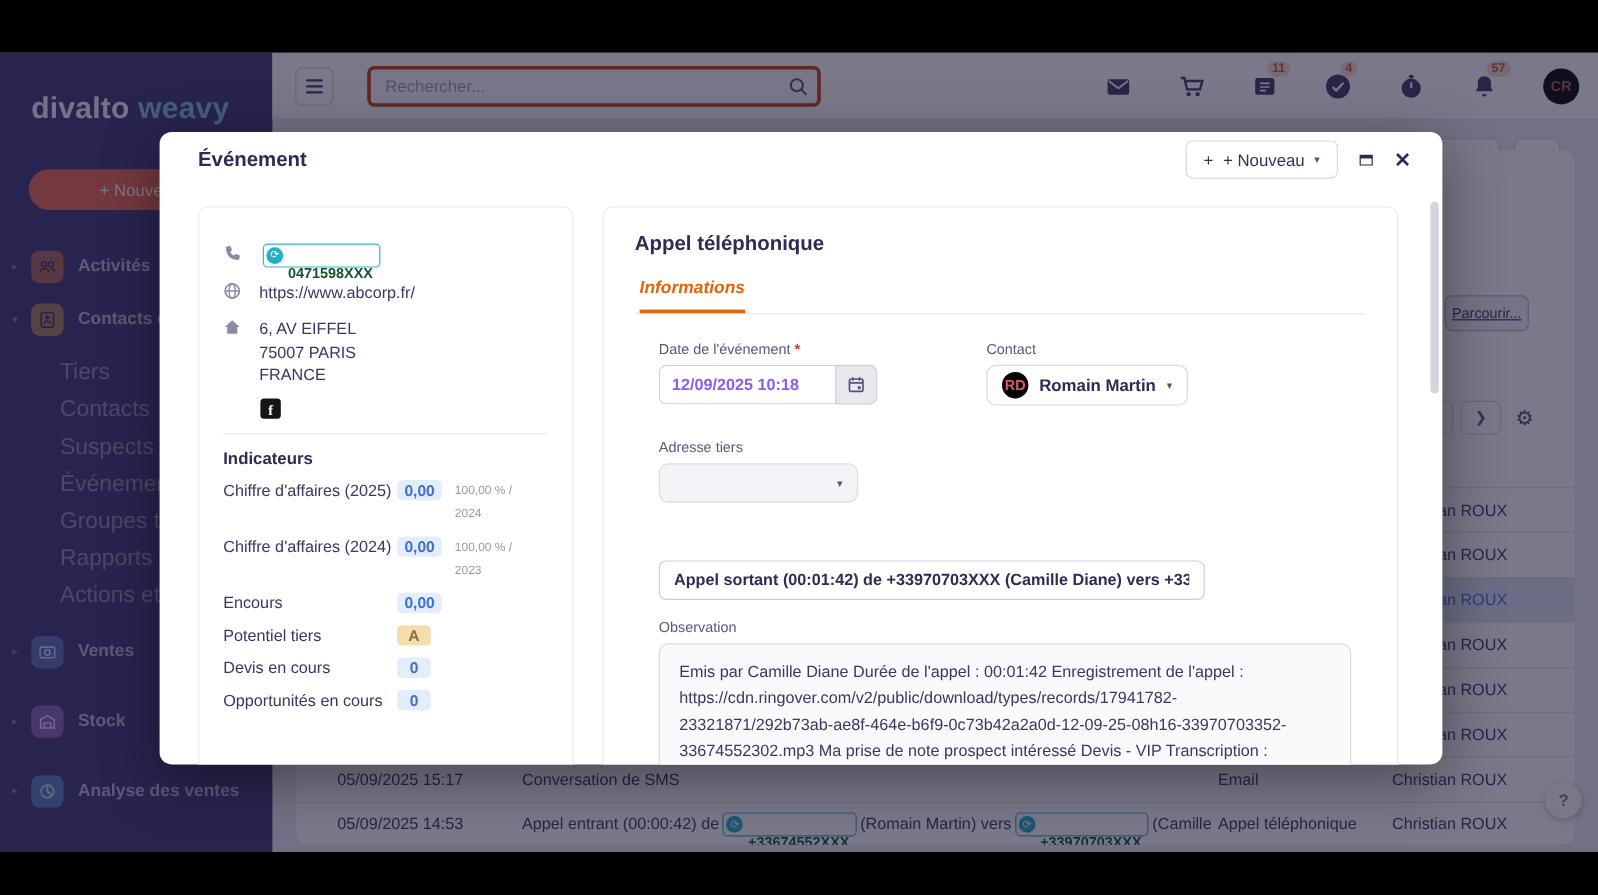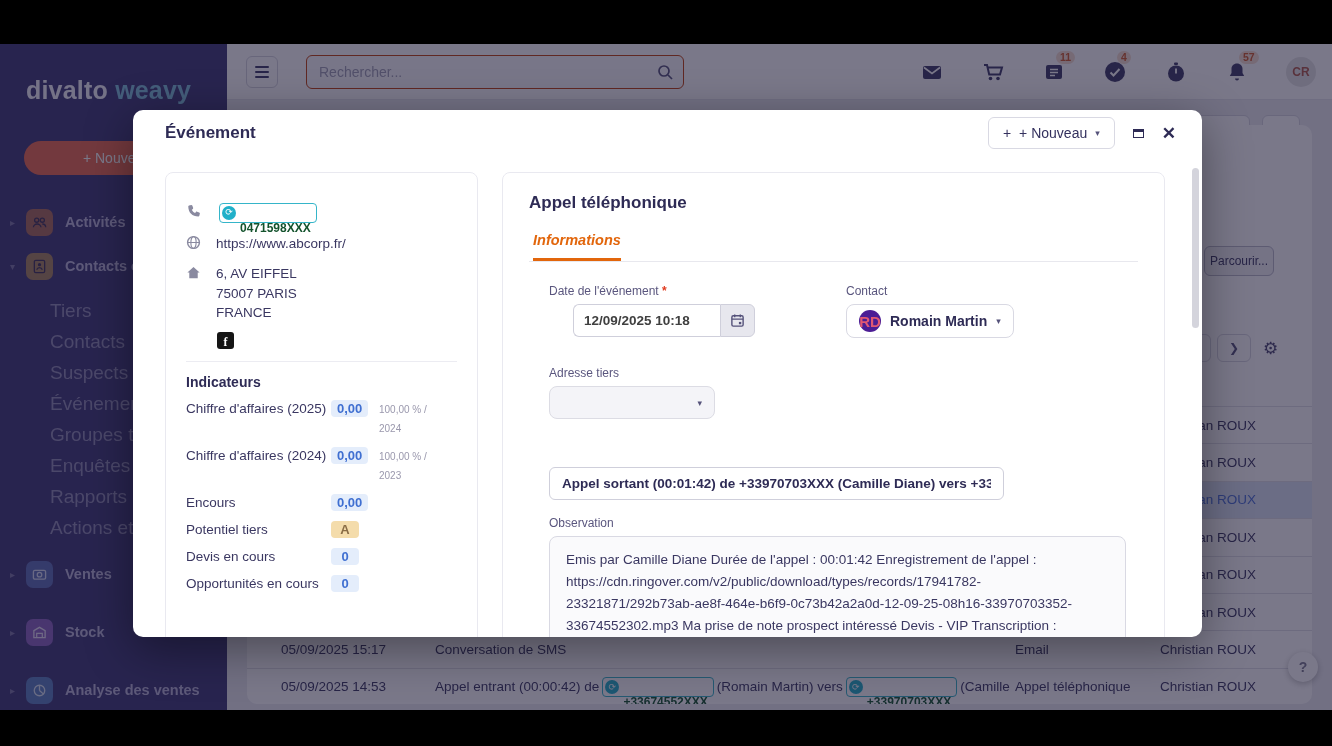--- a/index.html
+++ b/index.html
@@ -22,34 +22,34 @@
   .glabel { color:#b9b6d9; font-size:14.5px; font-weight:bold; white-space:nowrap; }
   .nav-children { margin:2px 0 16px 0; }
   .nav-child { height:31px; line-height:31px; padding-left:50px; color:#8f8cb5; font-size:19px; white-space:nowrap; cursor:pointer; }
   .gap-big { height:14px; }
 
   
   .topbar { position:absolute; left:227px; top:0; right:0; height:56px; background:#ffffff; border-bottom:1px solid #e4e4ec; display:flex; align-items:center; }
   .burger { margin-left:19px; width:32px; height:32px; border:1px solid #d4d4de; border-radius:6px; background:#fff; display:flex; flex-direction:column; justify-content:center; align-items:center; gap:3px; cursor:pointer; }
   .burger i { display:block; width:14px; height:2px; background:#3d3a66; border-radius:1px; }
   .search { position:relative; margin-left:28px; width:378px; }
-  .search input { width:100%; height:34px; border:1px solid #c2410c; border-radius:6px; background:#fbfbfd; padding:0 34px 0 12px; font-size:14px; color:#55527a; font-family:inherit; }
+  .search input { width:100%; height:34px; border:3px solid #c2410c; border-radius:6px; background:#fbfbfd; padding:0 34px 0 12px; font-size:14px; color:#55527a; font-family:inherit; }
   .search input::placeholder { color:#a0a0b5; }
   .search svg { position:absolute; right:10px; top:8px; }
   .ticons { margin-left:auto; display:flex; align-items:center; gap:37px; padding-right:16px; }
   .ticon { position:relative; width:24px; height:24px; display:flex; align-items:center; justify-content:center; cursor:pointer; }
   .badge { position:absolute; top:-9px; left:14px; background:#f6ddd0; color:#cf5a2a; font-size:10.5px; font-weight:bold; border-radius:8px; padding:1px 4px; line-height:1.1; }
-  .avatar { width:30px; height:30px; border-radius:50%; background:#e5e5e5; color:#b05a49; font-size:12px; font-weight:bold; display:flex; align-items:center; justify-content:center; cursor:pointer; }
+  .avatar { width:30px; height:30px; border-radius:50%; background:#000000; color:#b05a49; font-size:12px; font-weight:bold; display:flex; align-items:center; justify-content:center; cursor:pointer; }
 
   
   .pg-btn { position:absolute; height:32px; border:1px solid #d6d6e0; border-radius:6px; background:#fff; color:#34315e; font-size:13.5px; font-family:inherit; cursor:pointer; }
   .pg-new { left:1146px; top:71px; width:104px; }
   .pg-kebab { left:1262px; top:71px; width:38px; font-size:15px; color:#55527a; }
   .panel { position:absolute; left:247px; top:81px; width:1065px; height:579px; background:#fff; border-radius:10px; overflow:hidden; }
-  .browse { position:absolute; left:957px; top:121px; width:70px; height:30px; border:1px solid #b9b9c9; border-radius:6px; background:#f2f2f6; color:#3a3761; font-size:12px; font-family:inherit; cursor:pointer; }
+  .browse { position:absolute; left:957px; top:121px; width:70px; height:30px; border:1px solid #b9b9c9; border-radius:6px; background:#f2f2f6; color:#3a3761; font-size:12px; font-family:inherit; cursor:pointer;text-decoration:underline; }
   .pager { position:absolute; left:930px; top:209px; display:flex; align-items:center; gap:6px; }
   .pager .pbtn { width:34px; height:28px; border:1px solid #d6d6e0; border-radius:6px; background:#fff; color:#55527a; font-size:12px; cursor:pointer; }
   .pager .gear { font-size:17px; color:#4a4770; margin-left:6px; cursor:pointer; }
   .trows { position:absolute; left:0; top:281px; width:100%; }
   .trow { position:relative; height:37.4px; border-top:1px solid #dfdfe8; font-size:13.5px; color:#3a3761; }
   .trow.hl { background:#dbe4f6; }
   .trow.hl .c-user { color:#4a71d6; }
   .cell { position:absolute; top:0; height:100%; display:flex; align-items:center; white-space:nowrap; }
   .c-date { left:34px; } .c-title { left:188px; width:575px; overflow:hidden; } .c-type { left:768px; } .c-user { left:913px; }
   .pbadge { display:inline-flex; align-items:center; gap:4px; border:1px solid #35b5c9; border-radius:4px; padding:0 5px 0 2px; margin:0 3px; height:20px; background:#fff; }
@@ -89,24 +89,24 @@
 
   .card-r { left:369px; width:663px; height:478px; padding:20px 26px; overflow:hidden; }
   .ev-h { font-size:17px; font-weight:bold; color:#2e2b55; }
   .tabs { margin-top:18px; border-bottom:1px solid #e8e8ee;font-style:italic; }
   .tab { display:inline-block; margin-left:4px; padding-bottom:10px; color:#e2660c; font-size:14.5px; font-weight:bold; border-bottom:3px solid #e2660c; cursor:pointer; }
   .form { margin-top:22px; padding-left:20px; }
   .flabel { font-size:12px; color:#5a567e; margin-bottom:6px; }
   .req { color:#e03b1f; font-weight:bold; }
   .frow1 { display:flex; gap:91px; }
   .dategrp { display:flex; }
-  .dateinp { width:147px; height:33px; border:1px solid #cfcfdb; border-right:none; border-radius:6px 0 0 6px; padding:0 10px; font-size:13.5px; font-weight:bold; color:#404040; font-family:inherit; background:#fff;margin-left:24px; }
+  .dateinp { width:147px; height:33px; border:1px solid #cfcfdb; border-right:none; border-radius:6px 0 0 6px; padding:0 10px; font-size:13.5px; font-weight:bold; color:#8b5cf6; font-family:inherit; background:#fff; }
   .calbtn { width:35px; height:33px; border:1px solid #cfcfdb; border-radius:0 6px 6px 0; background:#e7e7ee; cursor:pointer; display:flex; align-items:center; justify-content:center; }
   .select { display:flex; align-items:center; gap:9px; height:34px; border:1px solid #d9d9e3; border-radius:8px; padding:0 12px; cursor:pointer; background:#fff; }
-  .cbadge { width:22px; height:22px; border-radius:50%; background:#4c1d95; color:#e25872; font-size:15px; font-weight:bold; display:flex; align-items:center; justify-content:center; }
+  .cbadge { width:22px; height:22px; border-radius:50%; background:#000000; color:#e25872; font-size:12px; font-weight:bold; display:flex; align-items:center; justify-content:center; }
   .cname2 { font-size:14px; font-weight:bold; color:#2e2b55; }
   .crt { color:#55527a; font-size:9px; }
   .sel-empty { width:166px; height:33px; background:#f4f4f8; border-color:#dcdce4; justify-content:flex-end; }
   .frow2 { margin-top:28px; }
   .frow3 { margin-top:48px; }
   .titreinp { width:455px; height:33px; border:1px solid #cfcfdb; border-radius:6px; padding:0 12px; font-size:13.5px; font-weight:bold; color:#2e2b55; white-space:nowrap; overflow:hidden; font-family:inherit; background:#fff; }
   .frow4 { margin-top:16px; }
   .obs { width:577px; height:230px; border:1px solid #d9d9e3; border-radius:8px; background:#fafafc; padding:12px 16px; font-size:13.5px; color:#3a3761; line-height:1.62; overflow:hidden; }
 </style>
 </head>
@@ -143,21 +143,20 @@
             </svg>
         </span>
         <span class="glabel">Contacts et tiers</span>
       </div>
       <div class="nav-children">
         <div class="nav-child">Tiers</div>
         <div class="nav-child">Contacts</div>
         <div class="nav-child">Suspects rapides</div>
         <div class="nav-child">Événements</div>
         <div class="nav-child">Groupes tiers</div>
-        <div class="nav-child">Enquêtes</div>
         <div class="nav-child">Rapports de visite</div>
         <div class="nav-child">Actions et objectifs</div>
       </div>
       <div class="nav-group">
         <span class="chev">▸</span>
         <span class="gicon gi-ven">
           <svg width="15" height="15" viewBox="0 0 16 16">
               <rect x="1.5" y="3.5" width="13" height="9.5" rx="1.5" fill="none" stroke="#d6dcf2" stroke-width="1.4"></rect>
               <circle cx="8" cy="8.2" r="2.4" fill="none" stroke="#d6dcf2" stroke-width="1.4"></circle>
             </svg>

